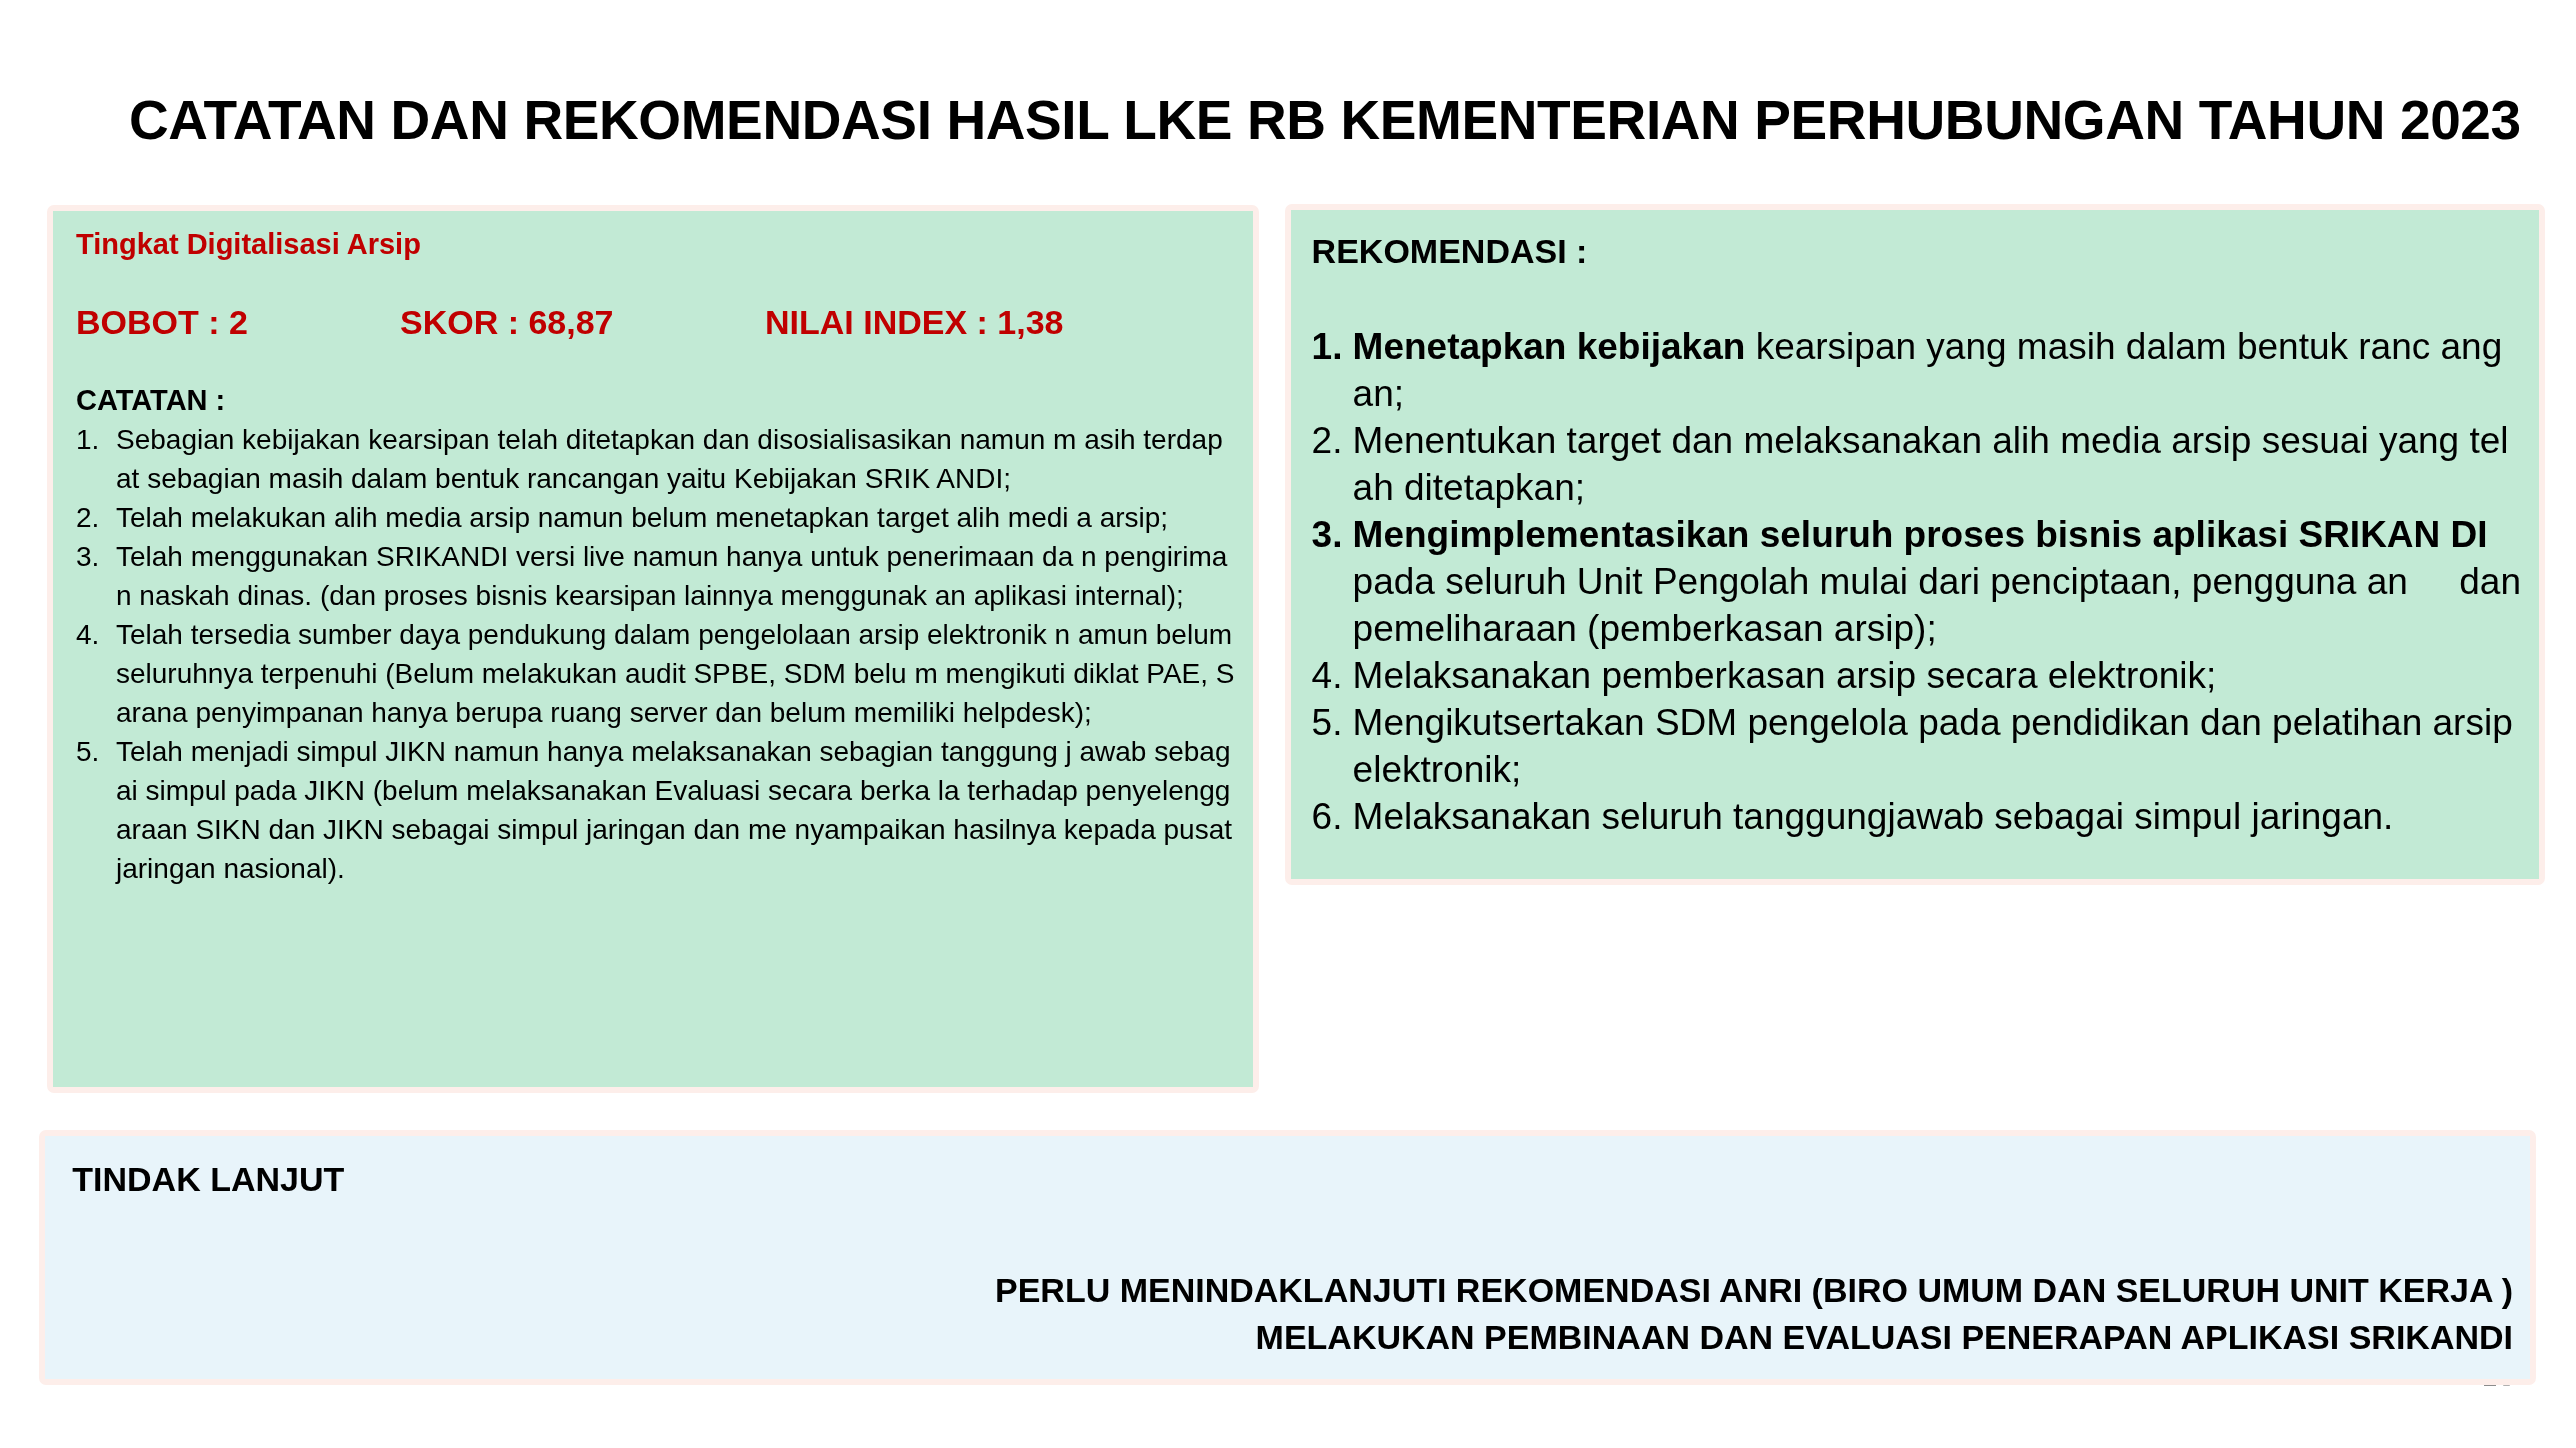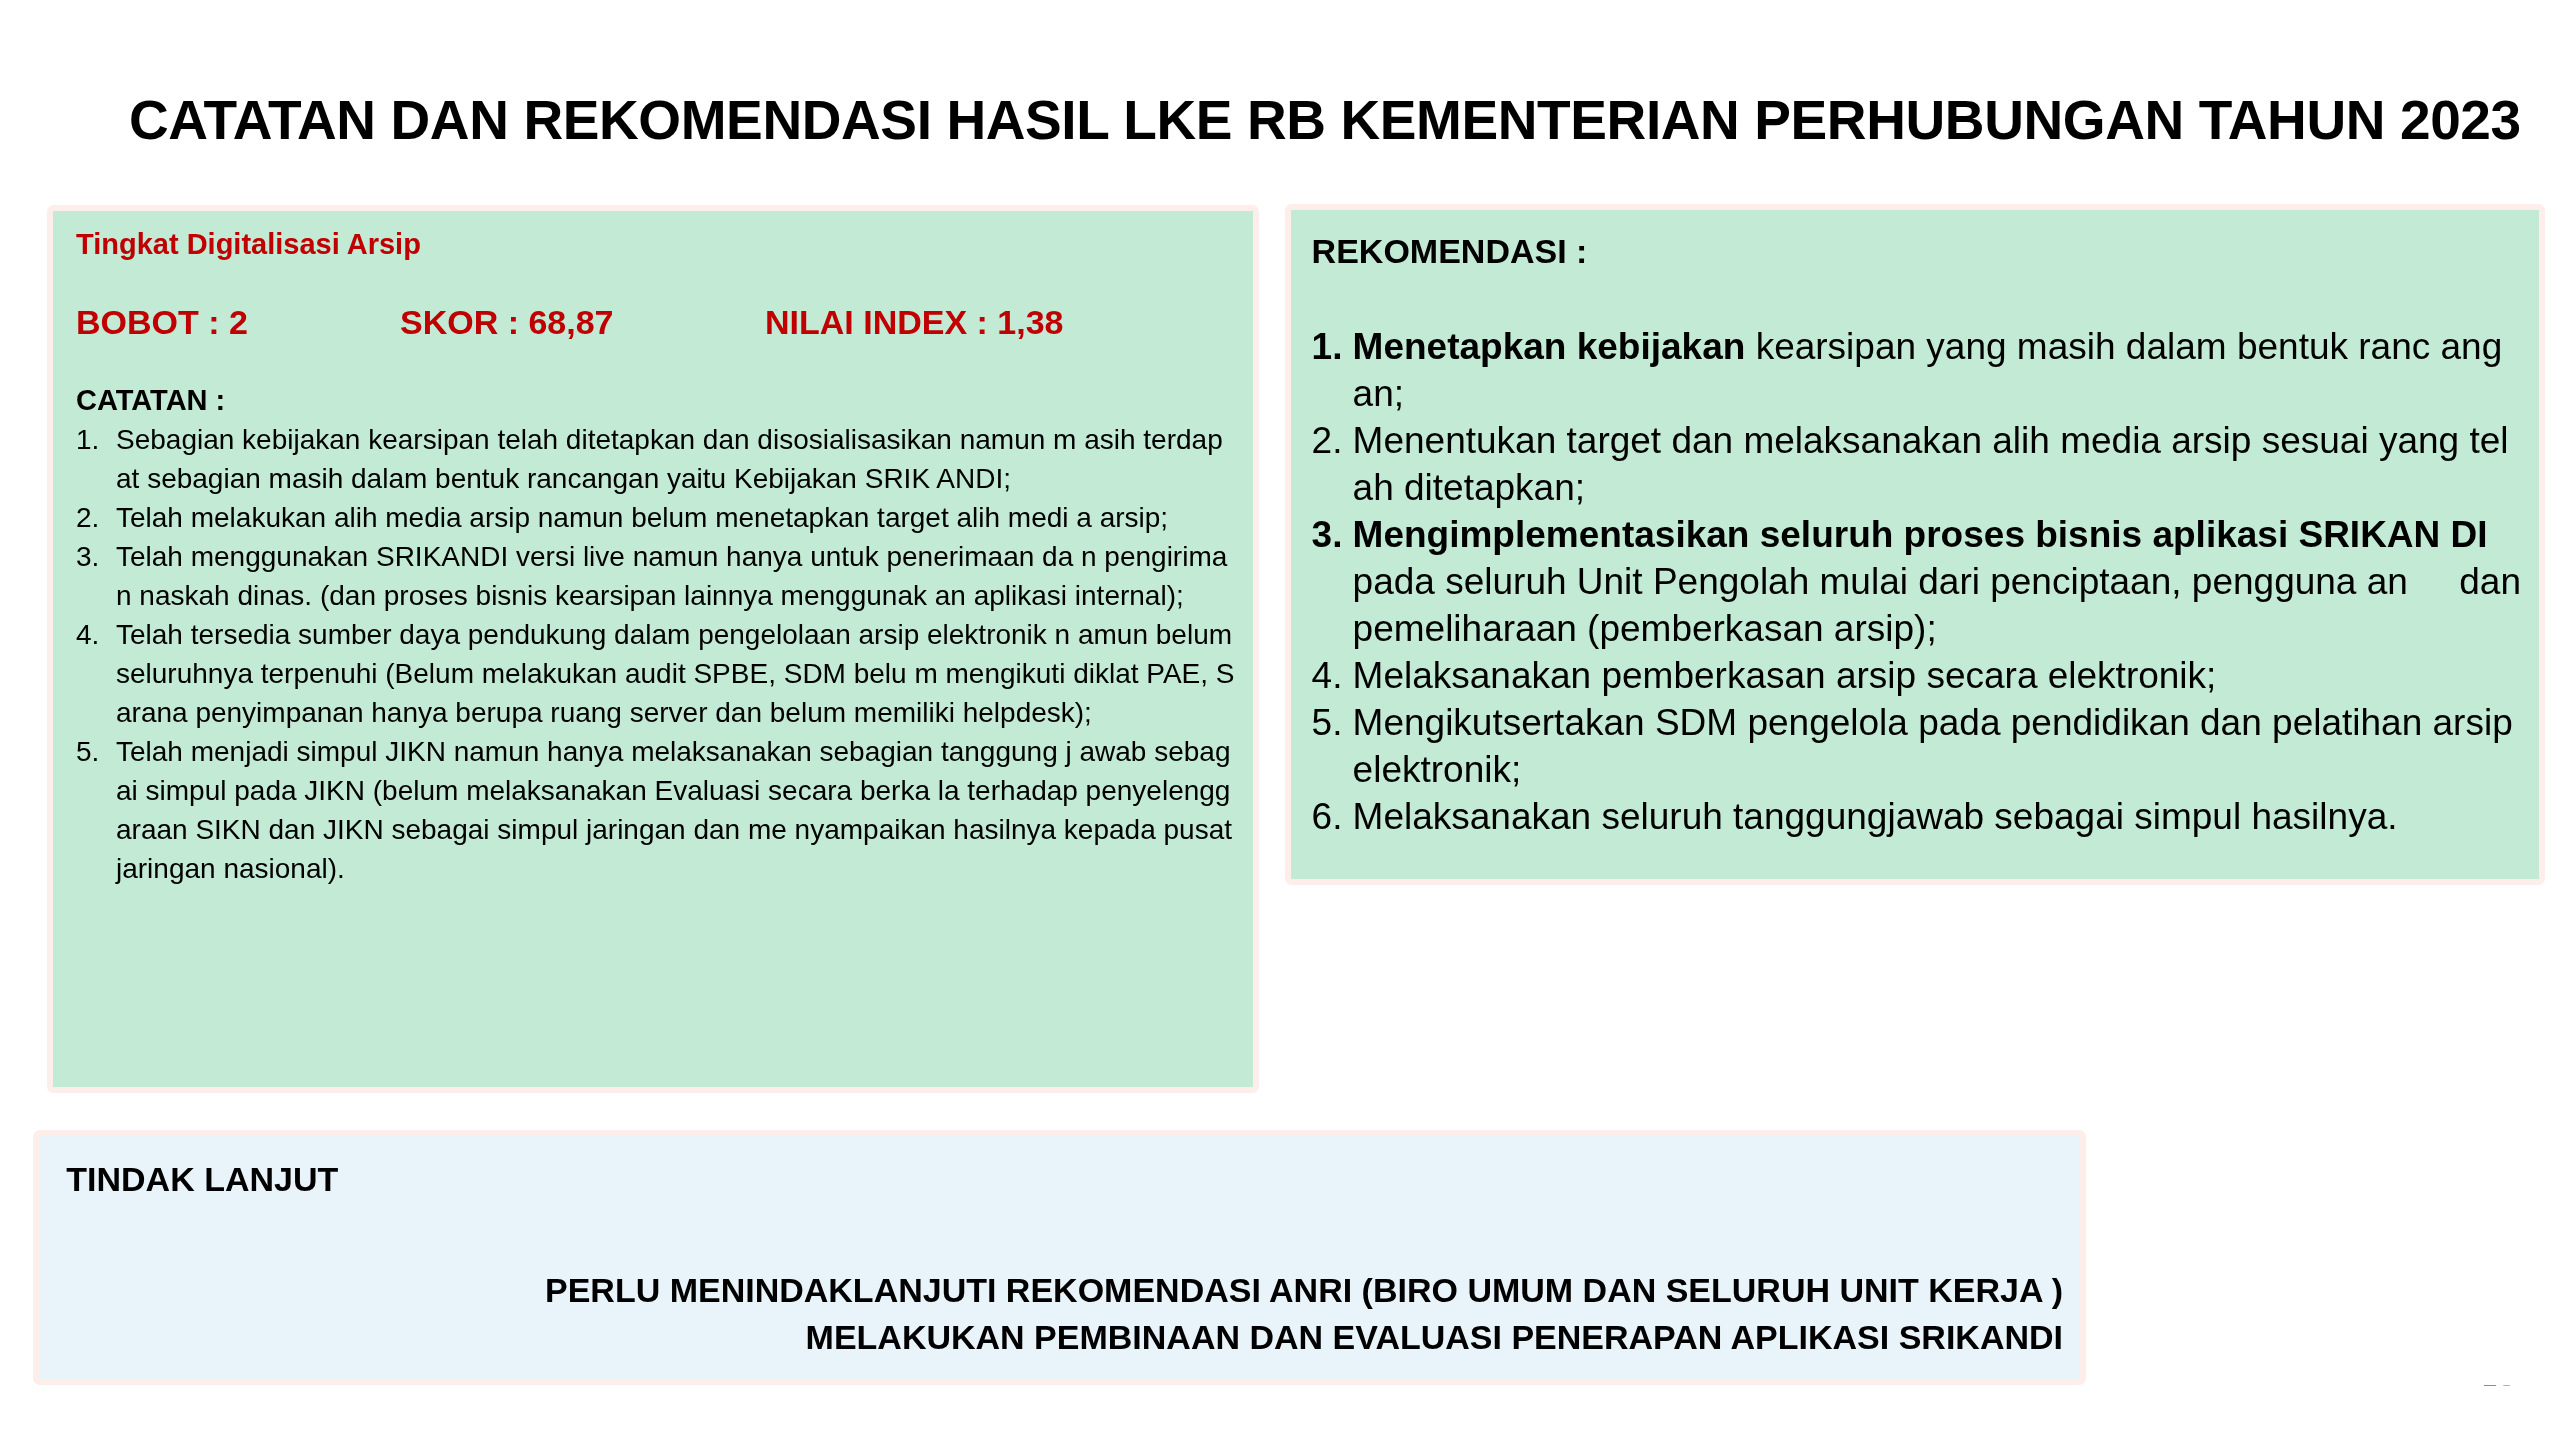--- a/index.html
+++ b/index.html
@@ -119,21 +119,21 @@
       word-break: break-all;
     }
     .rek-list li .num {
       position: absolute;
       left: 0;
       top: 0;
     }
     .rek-list .b { font-weight: bold; }
 
     
-    #tindak-panel { left: 33px; top: 1130px; width: 2053px; height: 255px; }
+    #tindak-panel { left: 39px; top: 1130px; width: 2497px; height: 255px; }
     .tindak-content {
       position: absolute;
       left: 17px;
       top: 19px;
       right: 17px;
     }
     .tindak-head {
       font-size: 34px;
       line-height: 48px;
       font-weight: bold;
@@ -224,21 +224,21 @@
       <li>
         <span class="num">4.</span>
         <span>Melaksanakan pemberkasan arsip secara elektronik;</span>
       </li>
       <li>
         <span class="num">5.</span>
         <span>Mengikutsertakan SDM pengelola pada pendidikan dan pelatihan arsip elektronik;</span>
       </li>
       <li>
         <span class="num">6.</span>
-        <span>Melaksanakan seluruh tanggungjawab sebagai simpul hasilnya.</span>
+        <span>Melaksanakan seluruh tanggungjawab sebagai simpul jaringan.</span>
       </li>
     </ol>
   </div>
 </div>
 
 <div class="page-number-stub">
   <div class="bar1"></div>
   <div class="bar2"></div>
 </div>
 

